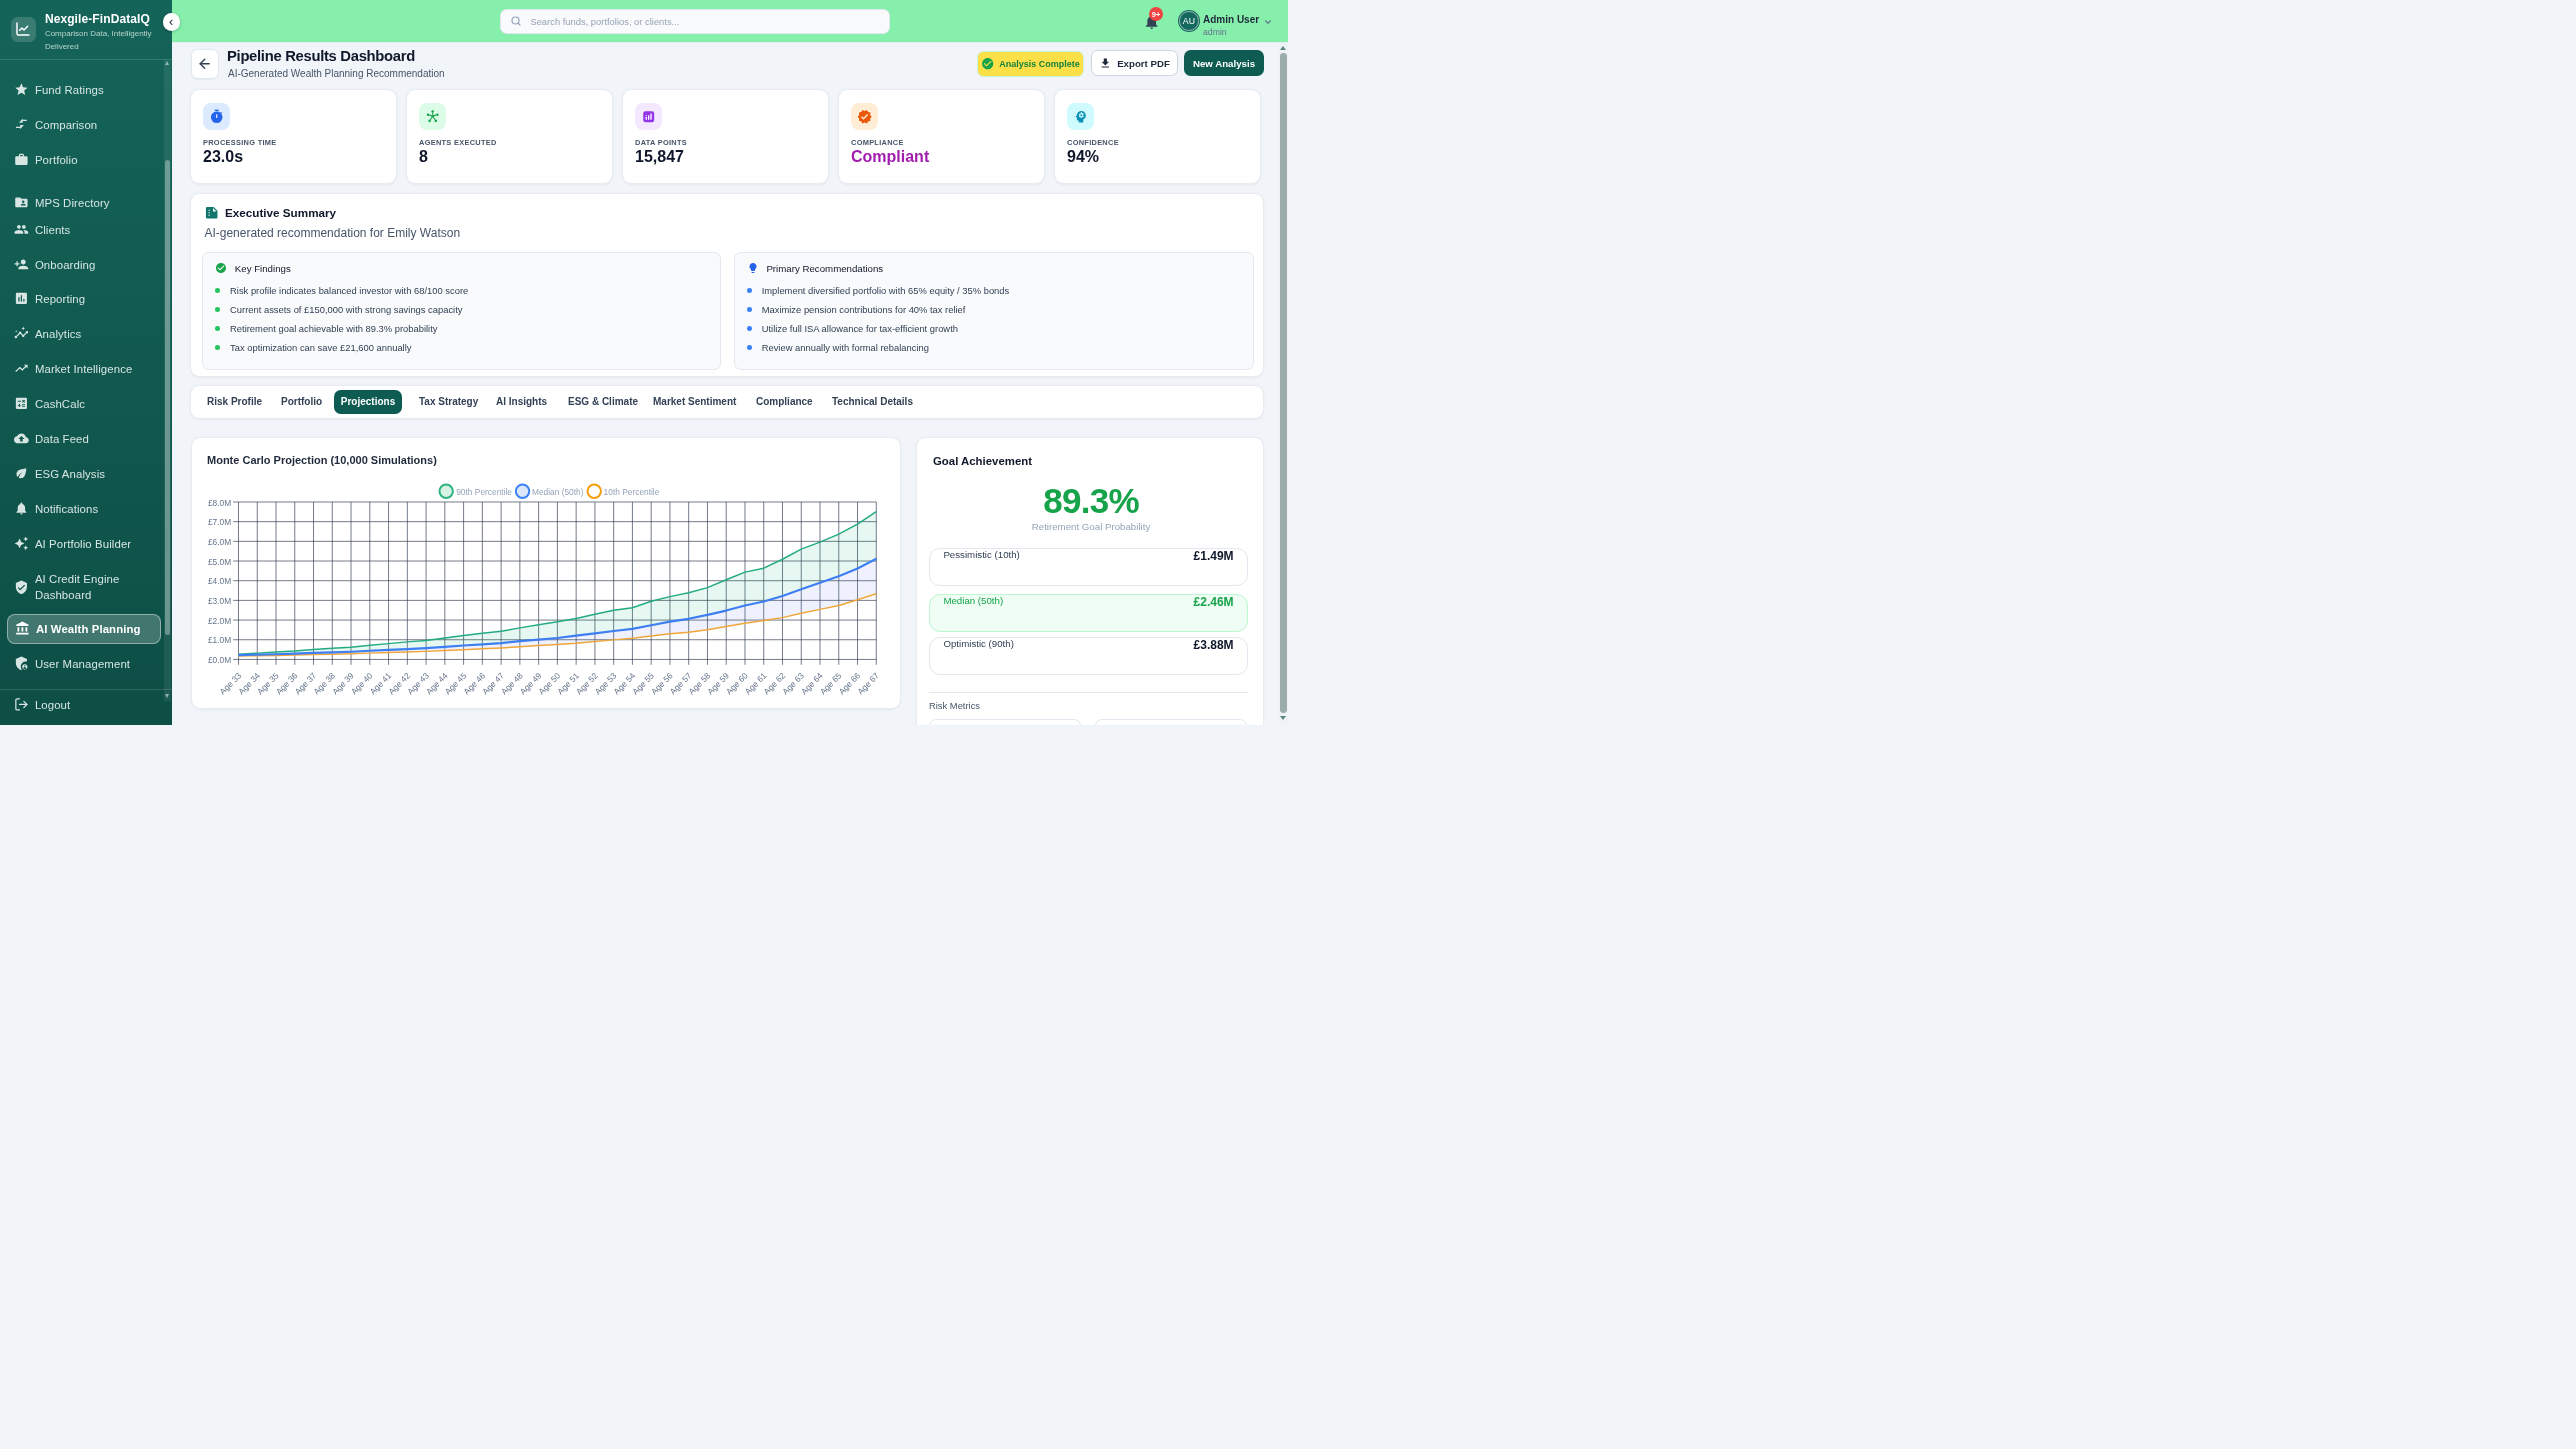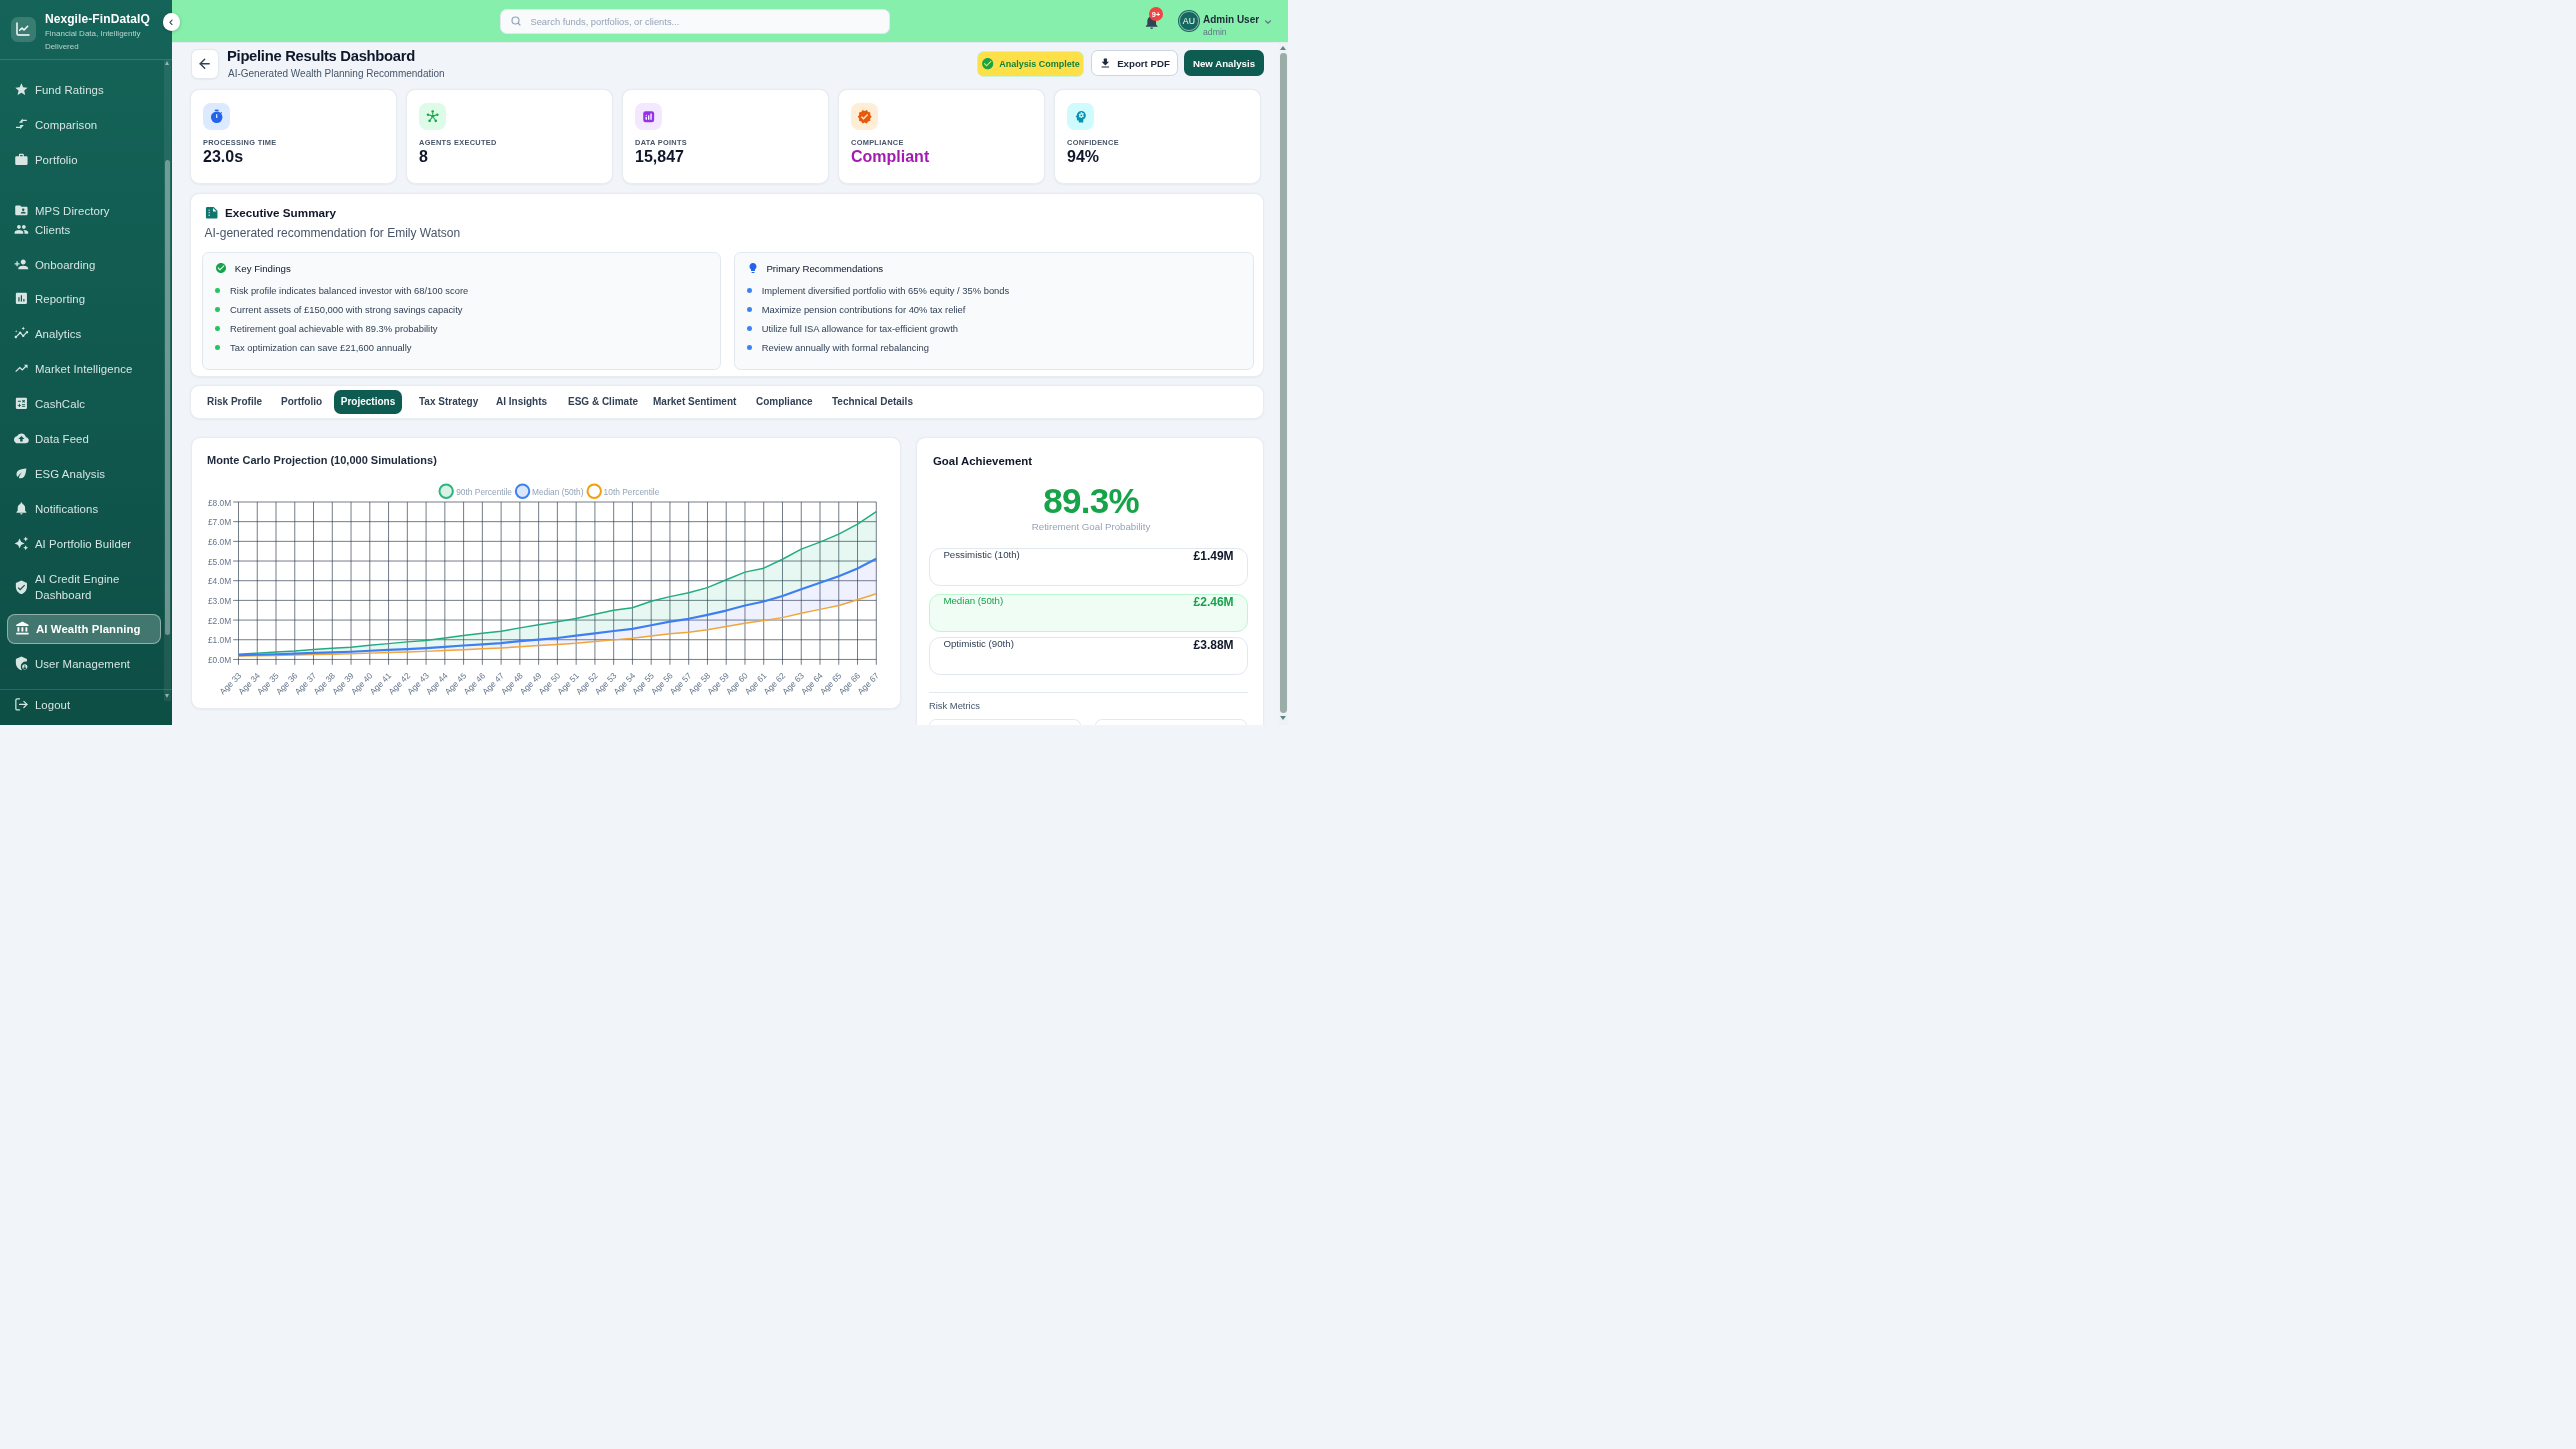--- a/index.html
+++ b/index.html
@@ -70,37 +70,37 @@
 <div id="sidebar">
  <div id="sbhead">
   <div class="logo">
         <svg width="16" height="16" viewBox="0 0 24 24" fill="none" stroke="#fff" stroke-width="2.2" stroke-linecap="round" stroke-linejoin="round">
           <path d="M3 3v16a2 2 0 0 0 2 2h16"></path>
           <path d="m7 14 3.5-3.5 3 3L19 8"></path>
         </svg>
       </div>
   <div>
         <div class="sbtitle">Nexgile-FinDataIQ</div>
-        <div class="sbsub">Financial Data, Intelligently Delivered</div>
+        <div class="sbsub">Comparison Data, Intelligently Delivered</div>
       </div>
  </div>
  <div id="sbdiv"></div>
  <div class="nav" style="top:75px"><svg width="14.8" height="14.8" viewBox="0 0 24 24" fill="currentColor">
         <path d="M12 17.27 18.18 21l-1.64-7.03L22 9.24l-7.19-.61L12 2 9.19 8.63 2 9.24l5.46 4.73L5.82 21z"></path>
       </svg>Fund Ratings</div>
  <div class="nav" style="top:110px"><svg width="14.8" height="14.8" viewBox="0 0 24 24" fill="currentColor">
         <rect x="13" y="4.6" width="7.8" height="1.9" rx=".3"></rect>
         <polygon points="14,2.4 14,9.4 8.1,9.4"></polygon>
         <rect x="3.2" y="15.8" width="7.8" height="1.9" rx=".3"></rect>
         <polygon points="10,19.9 10,12.9 15.9,12.9"></polygon>
       </svg>Comparison</div>
  <div class="nav" style="top:145px"><svg width="14.8" height="14.8" viewBox="0 0 24 24" fill="currentColor">
         <path d="M20 7h-4V5c0-1.1-.9-2-2-2h-4c-1.1 0-2 .9-2 2v2H4c-1.1 0-2 .9-2 2v10c0 1.1.9 2 2 2h16c1.1 0 2-.9 2-2V9c0-1.1-.9-2-2-2zM10 5h4v2h-4V5z"></path>
       </svg>Portfolio</div>
- <div class="nav" style="top:196px"><svg width="14.8" height="14.8" viewBox="0 0 24 24" fill="currentColor">
+ <div class="nav" style="top:188px"><svg width="14.8" height="14.8" viewBox="0 0 24 24" fill="currentColor">
         <path d="M20 6h-8l-2-2H4c-1.1 0-2 .9-2 2v12c0 1.1.9 2 2 2h16c1.1 0 2-.9 2-2V8c0-1.1-.9-2-2-2zm-5 3c1.1 0 2 .9 2 2s-.9 2-2 2-2-.9-2-2 .9-2 2-2zm4 8h-8v-1c0-1.33 2.67-2 4-2s4 .67 4 2v1z"></path>
       </svg>MPS Directory</div>
  <div class="nav" style="top:215px"><svg width="14.8" height="14.8" viewBox="0 0 24 24" fill="currentColor">
         <path d="M16 11c1.66 0 2.99-1.34 2.99-3S17.66 5 16 5s-3 1.34-3 3 1.34 3 3 3zm-8 0c1.66 0 2.99-1.34 2.99-3S9.66 5 8 5 5 6.34 5 8s1.34 3 3 3zm0 2c-2.33 0-7 1.17-7 3.5V19h14v-2.5c0-2.33-4.67-3.5-7-3.5zm8 0c-.29 0-.62.02-.97.05 1.16.84 1.97 1.97 1.97 3.45V19h6v-2.5c0-2.33-4.67-3.5-7-3.5z"></path>
       </svg>Clients</div>
  <div class="nav" style="top:250px"><svg width="14.8" height="14.8" viewBox="0 0 24 24" fill="currentColor">
         <path d="M15 12c2.21 0 4-1.79 4-4s-1.79-4-4-4-4 1.79-4 4 1.79 4 4 4zm-9-2V7H4v3H1v2h3v3h2v-3h3v-2H6zm9 4c-2.67 0-8 1.34-8 4v2h16v-2c0-2.66-5.33-4-8-4z"></path>
       </svg>Onboarding</div>
  <div class="nav" style="top:284px"><svg width="14.8" height="14.8" viewBox="0 0 24 24" fill="currentColor">
         <path d="M19 3H5c-1.1 0-2 .9-2 2v14c0 1.1.9 2 2 2h14c1.1 0 2-.9 2-2V5c0-1.1-.9-2-2-2zM9 17H7v-7h2v7zm4 0h-2V7h2v10zm4 0h-2v-4h2v4z"></path>

